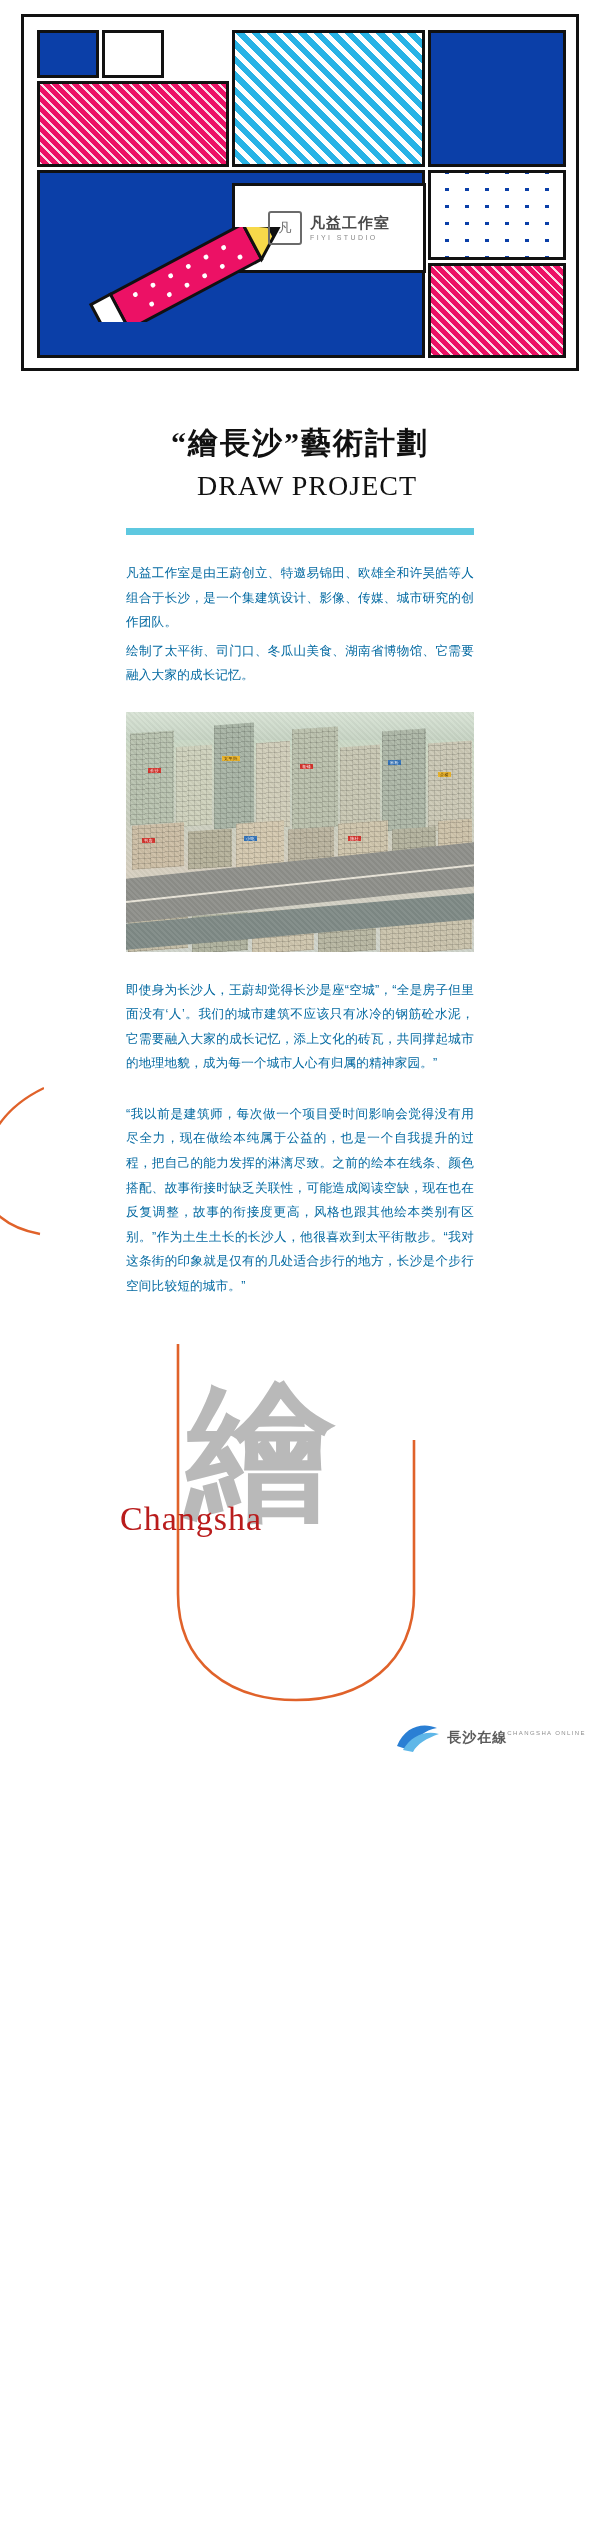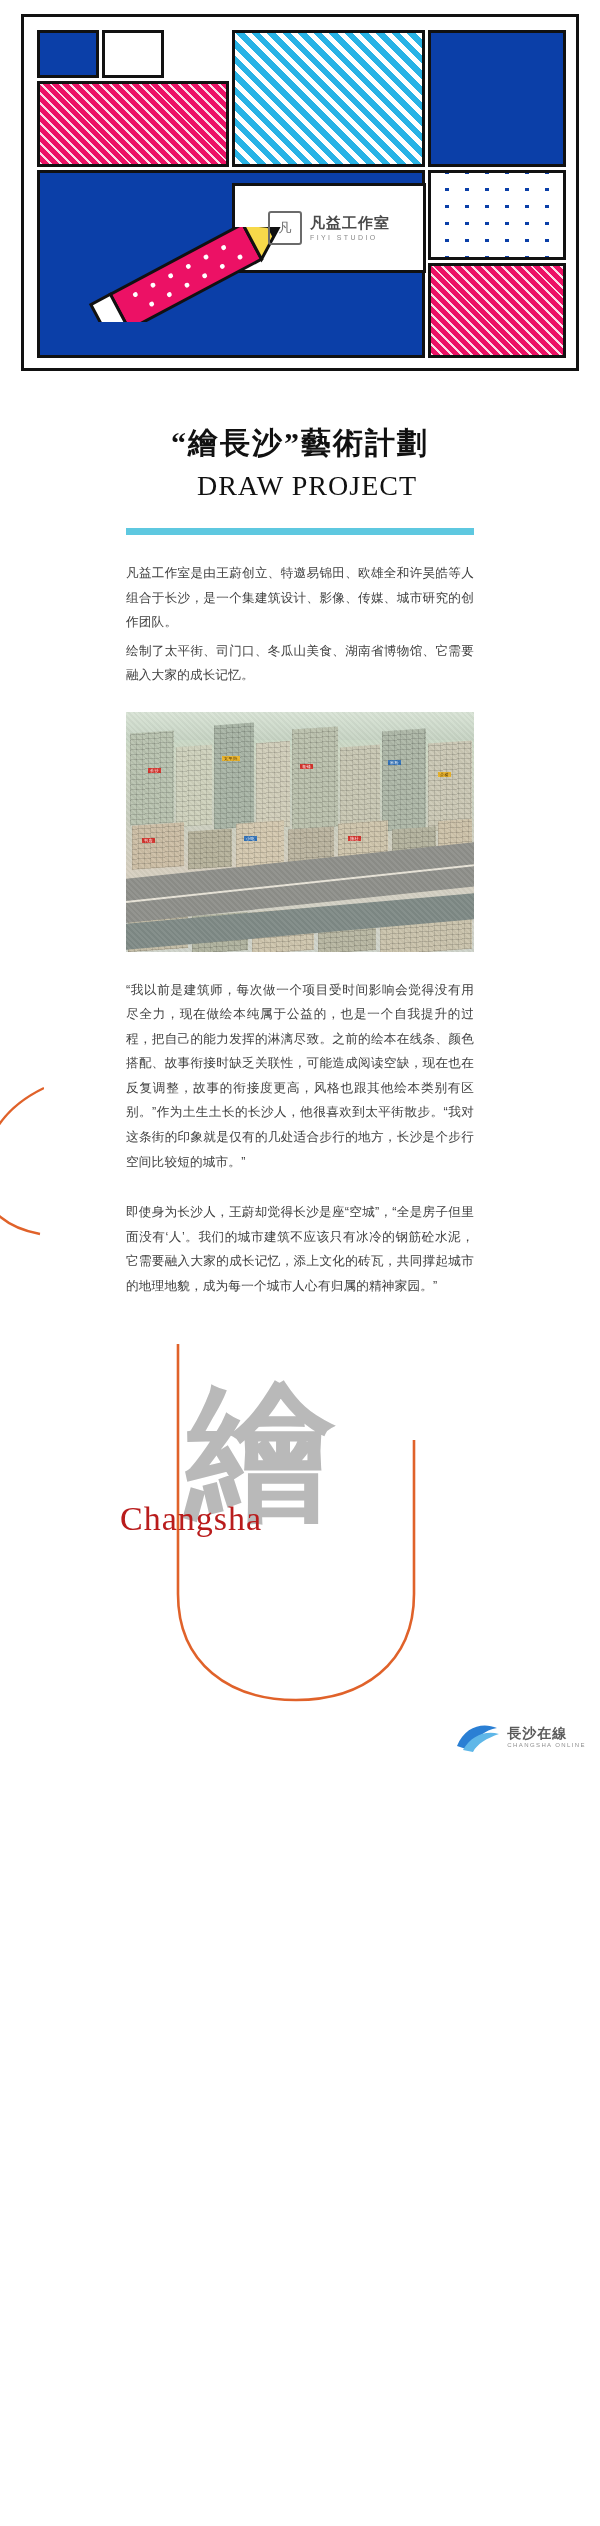--- a/index.html
+++ b/index.html
@@ -64,21 +64,21 @@
   }
   .rule{
     width:348px;height:7px;background:#5ec8e0;margin:26px auto 0 auto;
   }
 
   
   .content{width:348px;margin:0 auto;}
   p.para{
     font-size:12.6px;
     line-height:1.95;
-    color:#404040;
+    color:#0369a1;
     margin:26px 0 0 0;
     text-align:justify;
     letter-spacing:.2px;
   }
   p.para.tight{margin-top:4px;}
 
   
   .illus{
     position:relative;width:348px;height:240px;margin:24px auto 0 auto;overflow:hidden;
     background:linear-gradient(180deg,#bfd8c9 0%,#cfd8c4 18%,#c9cfc0 42%,#d6cfc0 66%,#cfd4cb 100%);
@@ -112,21 +112,21 @@
   }
   .bottom .en-big{
     position:absolute;left:120px;top:166px;
     font-family:"Liberation Serif","DejaVu Serif",serif;
     font-size:34px;color:#b91c1c;letter-spacing:1px;
   }
 
   
   .footer{position:absolute;right:14px;bottom:10px;display:flex;align-items:center;gap:6px;}
   .f-mark{width:46px;height:34px;position:relative;}
-  .f-txt{display:flex;flex-direction:column;line-height:1.1;}
+  .f-txt{display:flex;flex-direction:row;line-height:1.1;}
   .f-cn{font-size:14px;color:#5b5b5b;font-weight:bold;letter-spacing:1px;}
   .f-en{font-size:6px;color:#8f8f8f;letter-spacing:1.4px;}
 </style>
 </head>
 <body>
 
 <div class="page">
 
   <div class="hero">
     <div class="blk b-blue-sm"></div>
@@ -221,22 +221,22 @@
       <span class="sign y" style="left:140px;top:210px;">百货</span>
       <span class="sign b" style="left:268px;top:208px;">银行</span>
     </div>
     <div class="road"></div>
     <div class="roadline"></div>
     <div class="road2"></div>
     <div class="grain"></div>
   </div>
 
   <div class="content">
+    <p class="para">即使身为长沙人，王蔚却觉得长沙是座“空城”，“全是房子但里面没有‘人’。我们的城市建筑不应该只有冰冷的钢筋砼水泥，它需要融入大家的成长记忆，添上文化的砖瓦，共同撑起城市的地理地貌，成为每一个城市人心有归属的精神家园。”</p>
     <p class="para">“我以前是建筑师，每次做一个项目受时间影响会觉得没有用尽全力，现在做绘本纯属于公益的，也是一个自我提升的过程，把自己的能力发挥的淋漓尽致。之前的绘本在线条、颜色搭配、故事衔接时缺乏关联性，可能造成阅读空缺，现在也在反复调整，故事的衔接度更高，风格也跟其他绘本类别有区别。”作为土生土长的长沙人，他很喜欢到太平街散步。“我对这条街的印象就是仅有的几处适合步行的地方，长沙是个步行空间比较短的城市。”</p>
-    <p class="para">即使身为长沙人，王蔚却觉得长沙是座“空城”，“全是房子但里面没有‘人’。我们的城市建筑不应该只有冰冷的钢筋砼水泥，它需要融入大家的成长记忆，添上文化的砖瓦，共同撑起城市的地理地貌，成为每一个城市人心有归属的精神家园。”</p>
   </div>
 
   <svg class="swoosh-left" viewBox="0 0 70 150">
     <path d="M70 2 C20 26 6 66 10 100 C13 126 34 142 66 148" fill="none" stroke="#e0622a" stroke-width="2.4"></path>
   </svg>
 
   <div class="bottom">
     <svg class="hook" viewBox="0 0 400 380">
       <path d="M60 0 L60 250 C60 320 112 356 178 356 C244 356 296 320 296 250 L296 96" fill="none" stroke="#e0622a" stroke-width="2.6"></path>
     </svg>

